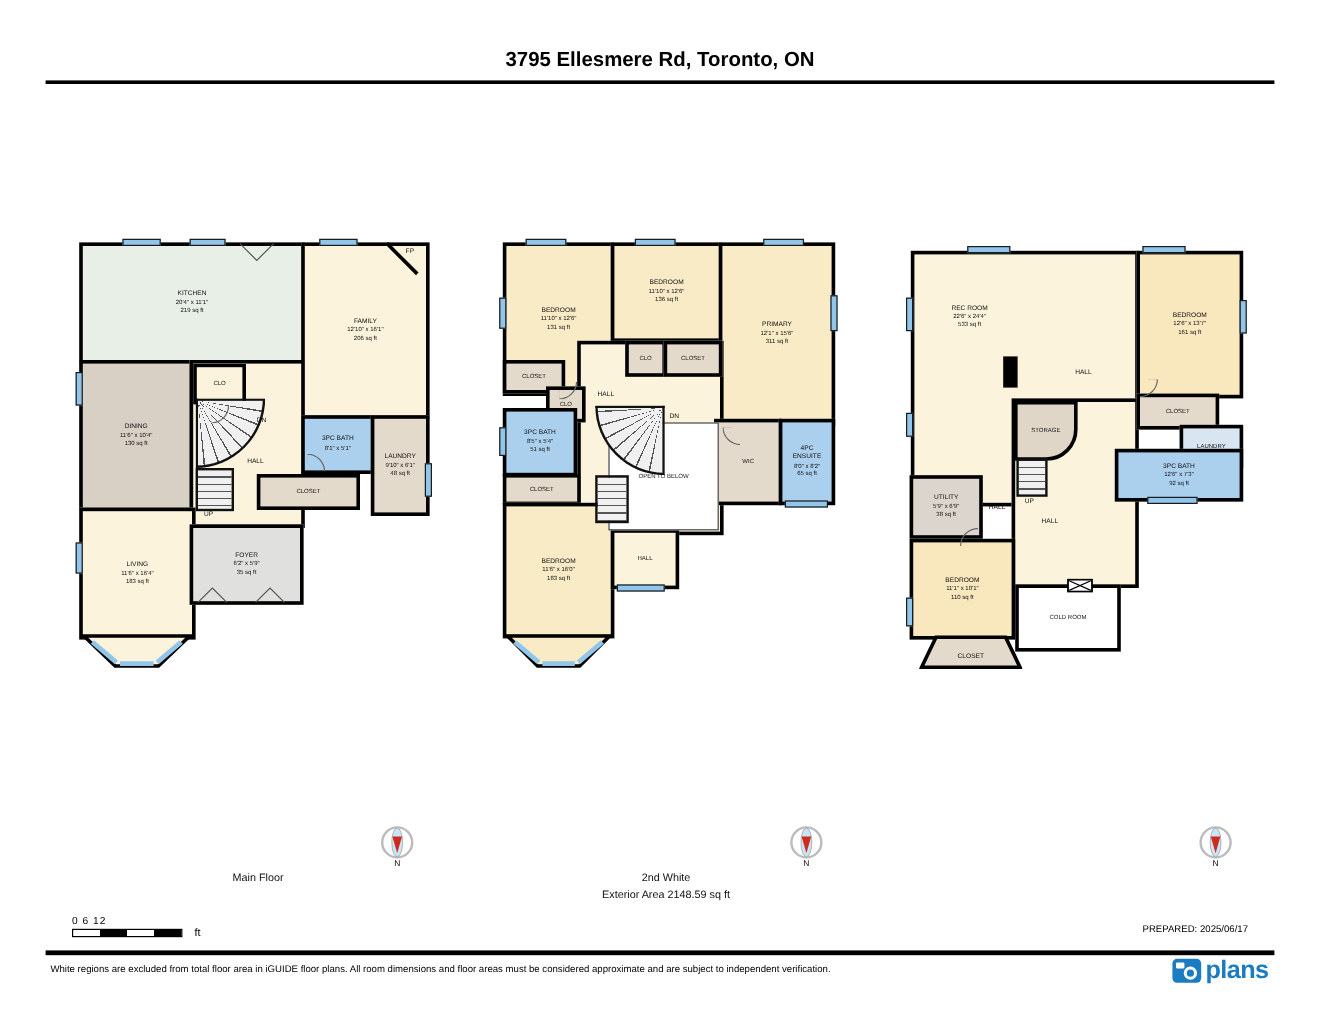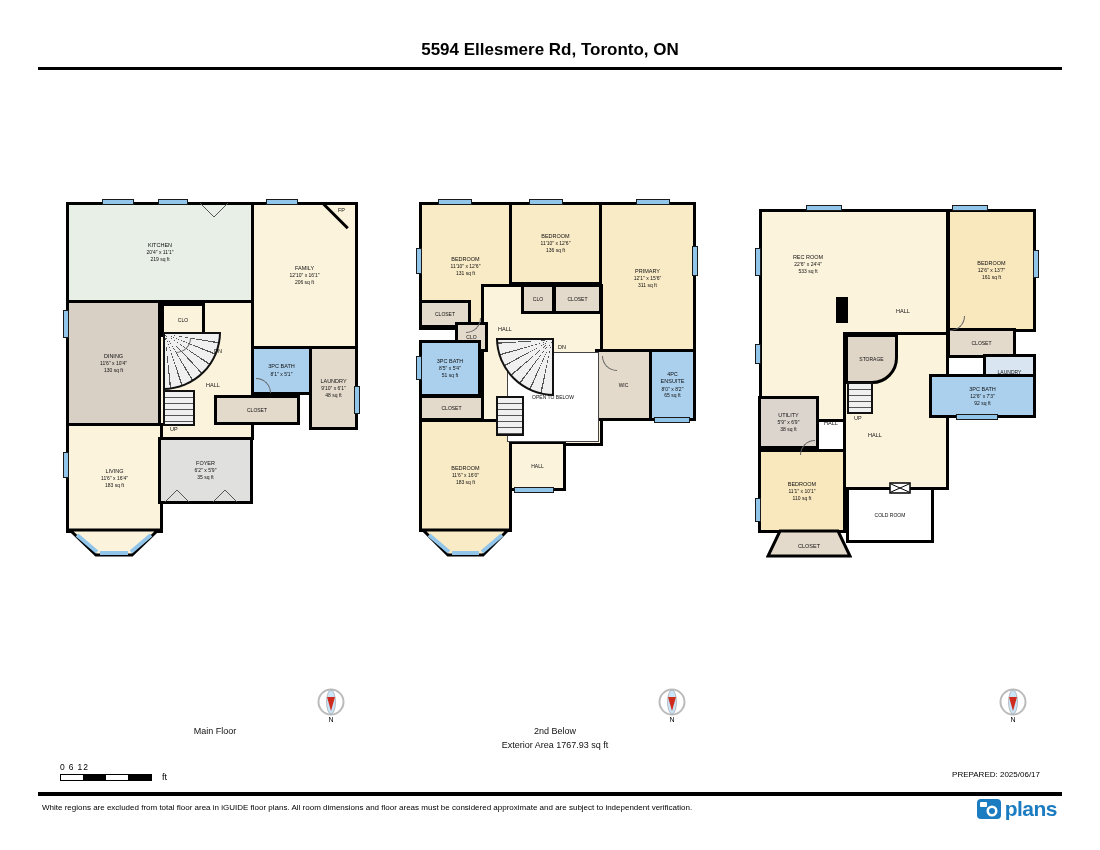--- a/index.html
+++ b/index.html
@@ -44,21 +44,21 @@
   .prepared{position:absolute;top:770px;right:60px;font-size:8px;color:#000;}
   .disclaimer{position:absolute;top:803px;left:42px;font-size:8px;color:#000;}
   .brand{position:absolute;top:797px;right:43px;display:flex;align-items:center;gap:3px;}
   .brand-text{font-size:21px;font-weight:700;color:#1B7CC2;letter-spacing:-0.5px;}
 </style>
 </head>
 <body>
 
 <div id="canvas">
 
-  <div class="page-title">5594 Ellesmere Rd, Toronto, ON</div>
+  <div class="page-title">3795 Ellesmere Rd, Toronto, ON</div>
   <div class="rule" style="top:67px;"></div>
 
   <div>
     <div class="room" style="left:66px;top:202px;width:188px;height:101px;background:#E7EFE6;">
       <div class="rl">
           <span class="nm">KITCHEN</span>
           <span>20'4" x 11'1"</span>
           <span>219 sq ft</span>
         </div>
     </div>
@@ -356,22 +356,22 @@
       <ellipse cx="14" cy="14" rx="4.5" ry="12" fill="#C9E4F6" stroke="#999" stroke-width="0.6"></ellipse>
       <polygon points="10,9 18,9 14,23" fill="#CE2A1E"></polygon>
       <text x="14" y="34" font-size="7" text-anchor="middle" fill="#000">N</text>
     </svg>
   </div>
 
   <div class="floor-label" style="left:65px;text-align:center;">
     <div>Main Floor</div>
   </div>
   <div class="floor-label" style="left:405px;">
-    <div>2nd Below</div>
-    <div>Exterior Area 1767.93 sq ft</div>
+    <div>2nd White</div>
+    <div>Exterior Area 2148.59 sq ft</div>
   </div>
 
   <div class="scale-ticks">
     <span>0</span><span>6</span><span>12</span>
   </div>
   <div class="scale-bar"></div>
   <div class="scale-unit">ft</div>
   <div class="prepared">PREPARED: 2025/06/17</div>
 
   <div class="rule" style="top:792px;height:4px;"></div>

